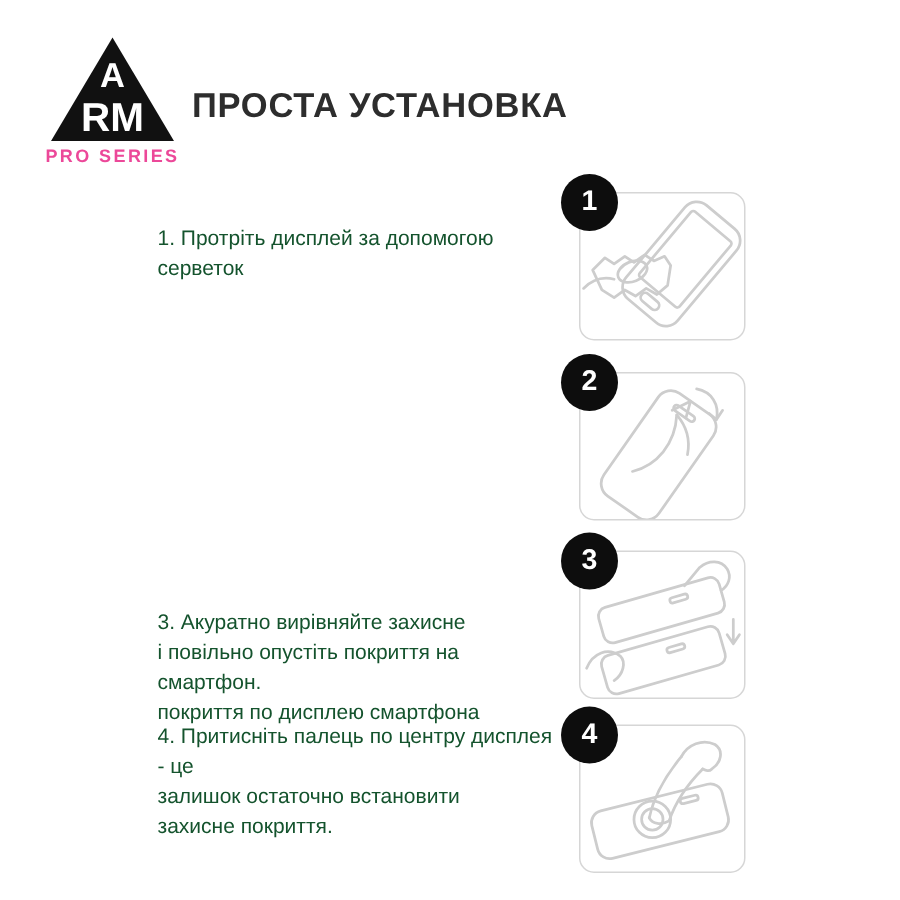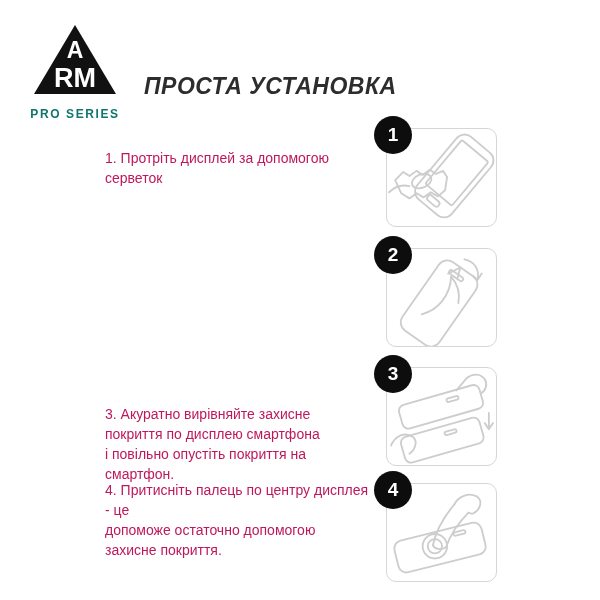--- a/index.html
+++ b/index.html
@@ -2,30 +2,30 @@
 <html><head>
 <meta charset="utf-8">
 <style>
   html,body{margin:0;padding:0;background:#ffffff;}
   .page{position:relative;width:600px;height:600px;background:#ffffff;
         font-family:"Liberation Sans","DejaVu Sans",sans-serif;overflow:hidden;}
 
   
   .logo{position:absolute;left:28px;top:24px;width:94px;}
   .logo svg{display:block;}
-  .logo-series{margin-top:11px;text-align:center;font-size:12px;font-weight:700;
-               letter-spacing:1.6px;color:#0f766e;white-space:nowrap;}
+  .logo-series{margin-top:1px;text-align:center;font-size:12px;font-weight:700;
+               letter-spacing:1.6px;color:#ec4899;white-space:nowrap;}
 
   
-  .title{position:absolute;left:128px;top:57px;margin:16px;font-size:23px;
-         font-weight:800;letter-spacing:0.5px;color:#2d2d2d;white-space:nowrap;font-style:italic;}
+  .title{position:absolute;left:128px;top:57px;margin:0;font-size:23px;
+         font-weight:800;letter-spacing:0.5px;color:#2d2d2d;white-space:nowrap;}
 
   
   .step-text{position:absolute;left:105px;width:270px;font-size:14px;
-             line-height:20px;color:#be185d;}
+             line-height:20px;color:#14532d;}
   .step-text-1{top:148px;}
   .step-text-2{top:283px;}
   .step-text-3{top:404px;}
   .step-text-4{top:480px;}
 
   
   .illus-box{position:absolute;left:386px;width:111px;height:99px;
              border:1.5px solid #d6d6d6;border-radius:10px;box-sizing:border-box;
              background:#ffffff;}
   .illus-box svg{display:block;width:100%;height:100%;}
@@ -55,27 +55,27 @@
 
   <h1 class="title">ПРОСТА УСТАНОВКА</h1>
 
   <div class="step-text step-text-1">
     <div>1. Протріть дисплей за допомогою серветок</div>
   </div>
 
 
   <div class="step-text step-text-3">
     <div>3. Акуратно вирівняйте захисне</div>
+    <div>і повільно опустіть покриття на смартфон.</div>
     <div>покриття по дисплею смартфона</div>
-    <div>і повільно опустіть покриття на смартфон.</div>
   </div>
 
   <div class="step-text step-text-4">
     <div>4. Притисніть палець по центру дисплея - це</div>
-    <div>допоможе остаточно допомогою</div>
+    <div>залишок остаточно встановити</div>
     <div>захисне покриття.</div>
   </div>
 
   <div class="badge badge-1">
     <span>1</span>
   </div>
   <div class="badge badge-2">
     <span>2</span>
   </div>
   <div class="badge badge-3">

